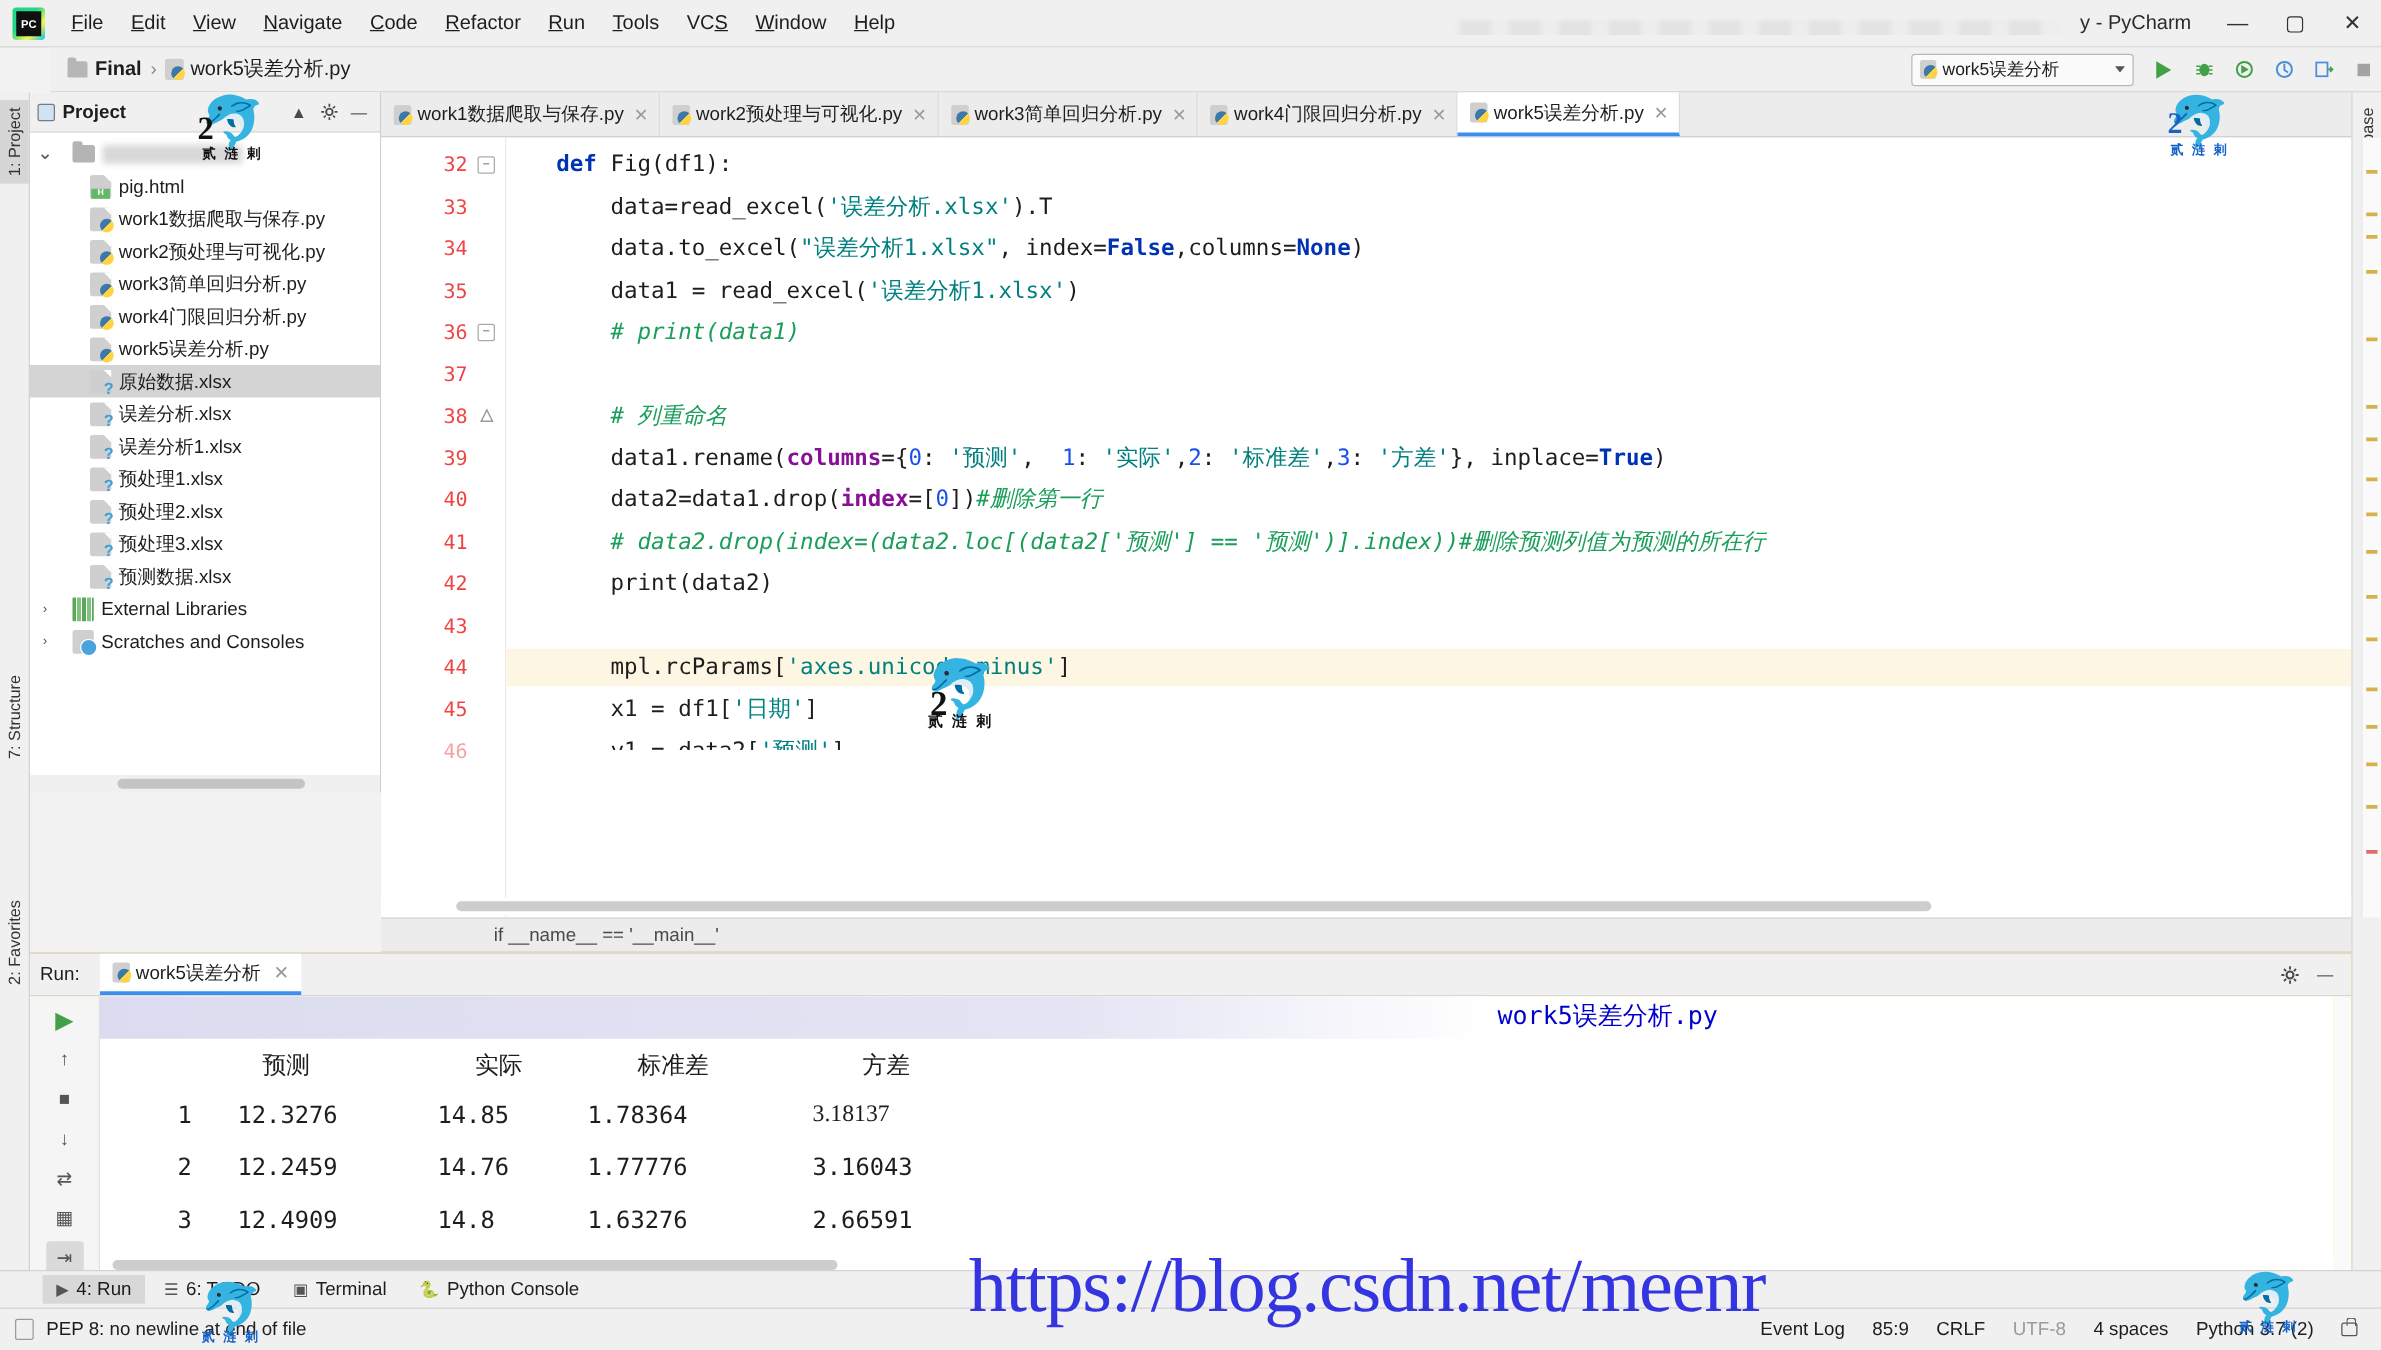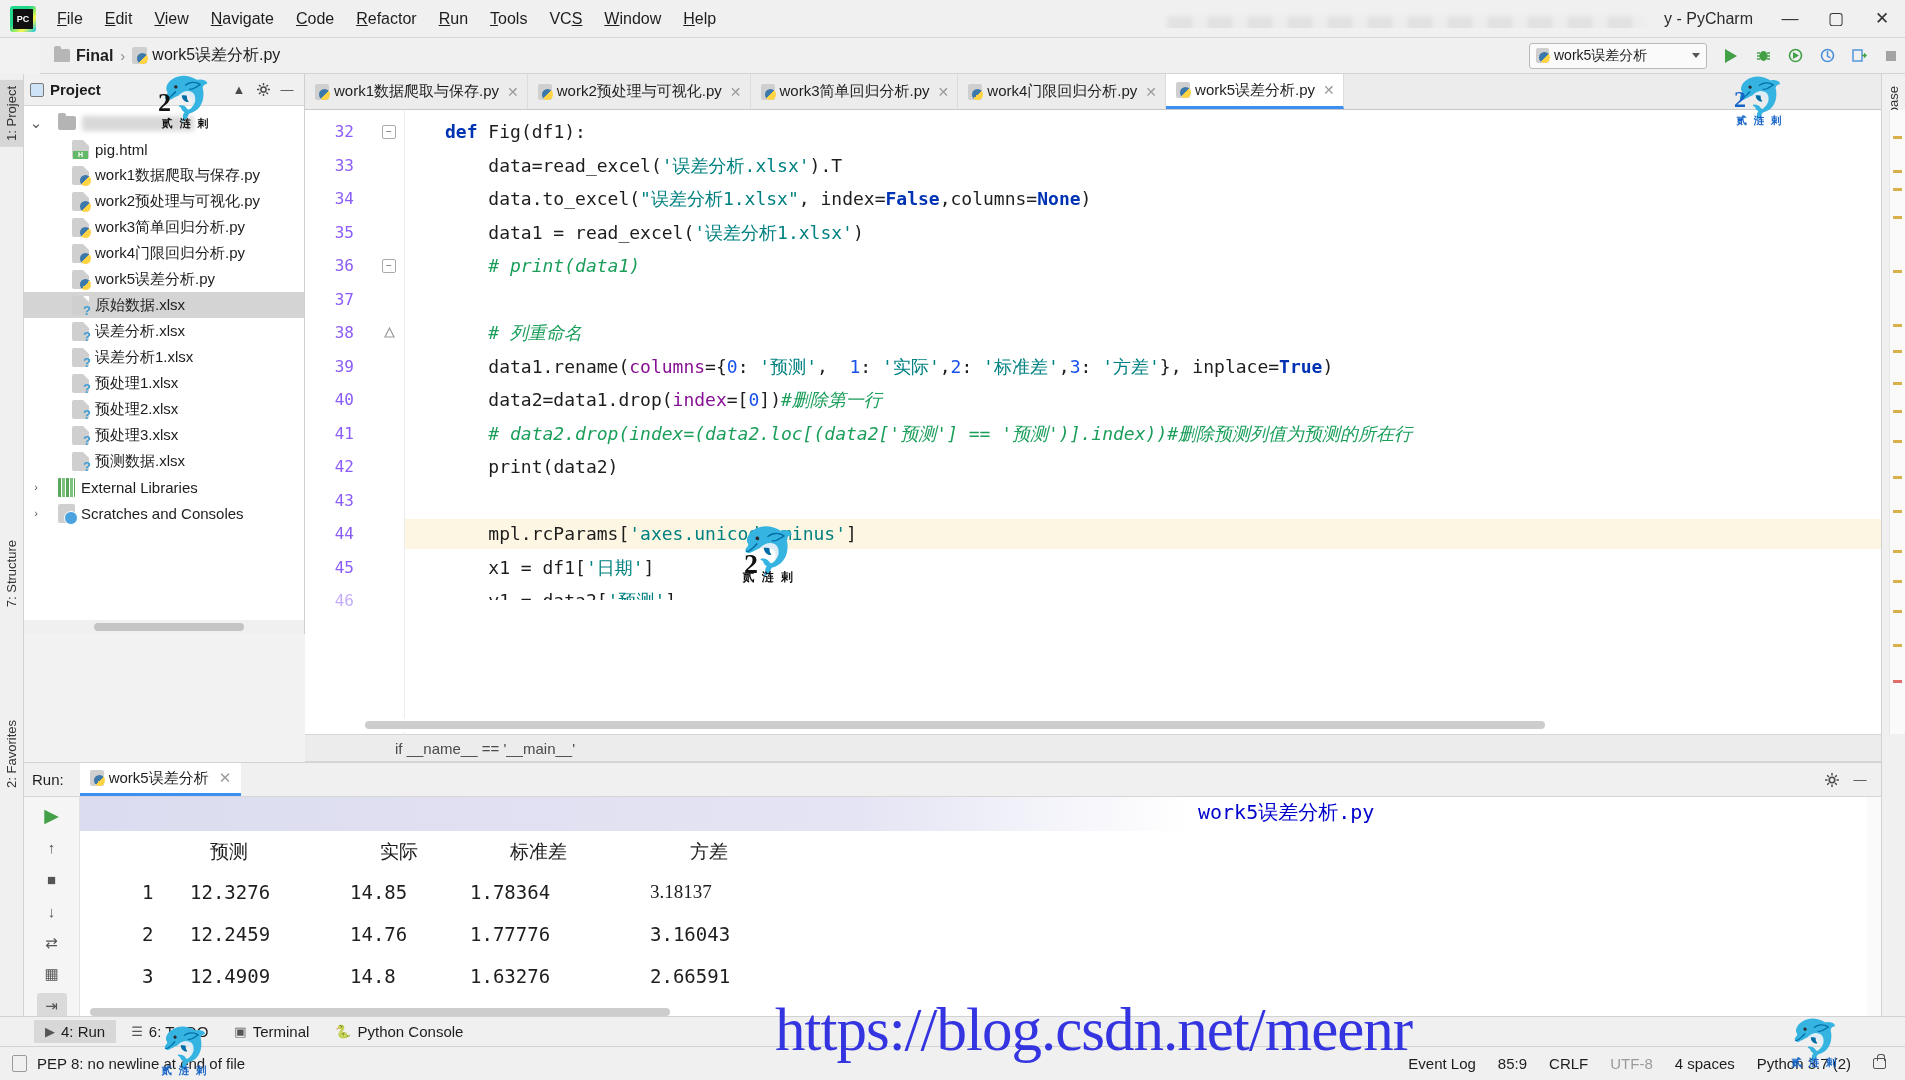--- a/index.html
+++ b/index.html
@@ -204,41 +204,41 @@
   
   .editor {
     position:absolute; left:305px; top:110px; width:1576px; height:624px;
     background:#fff; overflow:hidden;
   }
   .gutter {
     position:absolute; left:0; top:0; width:100px; height:624px;
     background:#fff; border-right:1px solid #ececec;
   }
   .gutter-num {
-    position:absolute; right:50px; font-size:16px; color:#8b5cf6;
+    position:absolute; right:30px; font-size:16px; color:#ef4444;
     font-family:"DejaVu Sans Mono", monospace; text-align:right; width:40px;
   }
   .fold {
     position:absolute; right:8px; width:14px; height:14px;
     border:1px solid #aaa; border-radius:2px; background:#fff;
     color:#666; font-size:10px; line-height:12px; text-align:center;
   }
   .fold.arrow-fold { border:none; }
   .code-area { position:absolute; left:100px; top:0; right:0; height:624px; }
   .cline {
     position:absolute; left:40px; white-space:pre; font-size:18px;
     font-family:"DejaVu Sans Mono", monospace; line-height:20px;
   }
   .hl-line { position:absolute; left:100px; right:0; height:30px; background:#fdf6e3; }
   .k   { color:#0033b3; font-weight:bold; }
   .fn  { color:#1d1d1d; }
   .s2  { color:#008080; }
   .cmz { color:#1a9e5a; font-style:italic; }
   .n   { color:#1750eb; }
-  .kw  { color:#871094; }
+  .kw  { color:#871094;font-weight:bold; }
   .plain { color:#1d1d1d; }
 
   .right-bar {
     position:absolute; right:0; top:110px; width:16px; height:624px;
     background:#fafafa; border-left:1px solid #e6e6e6;
   }
   .rb-mark { position:absolute; right:3px; width:9px; height:3px; background:#d9b14a; }
   .rb-mark.err { background:#e06c6c; }
 
   .breadcrumb-bottom {

